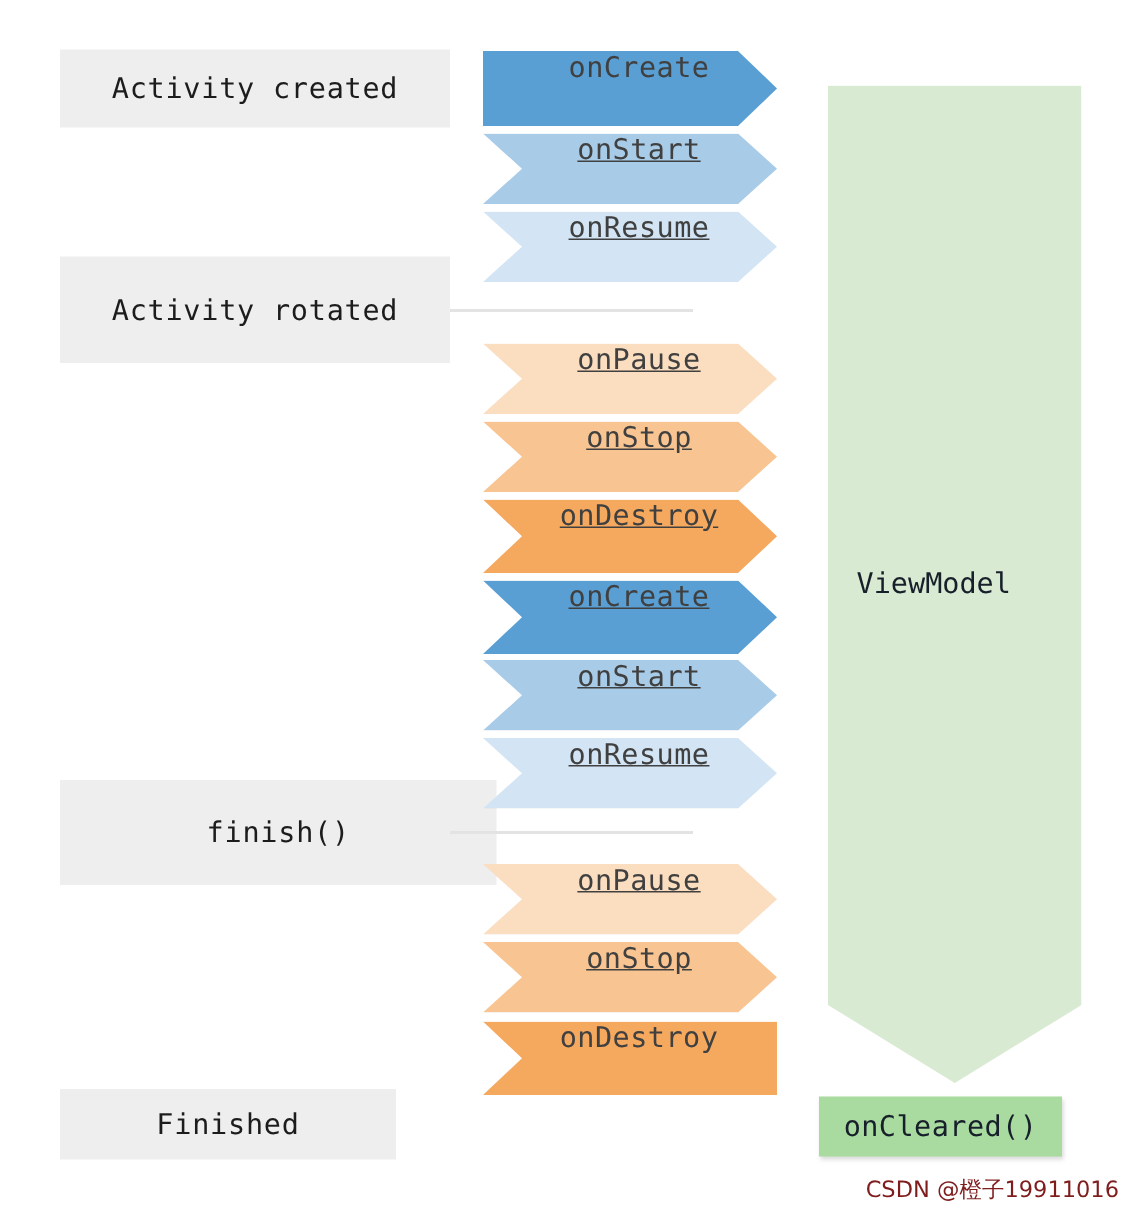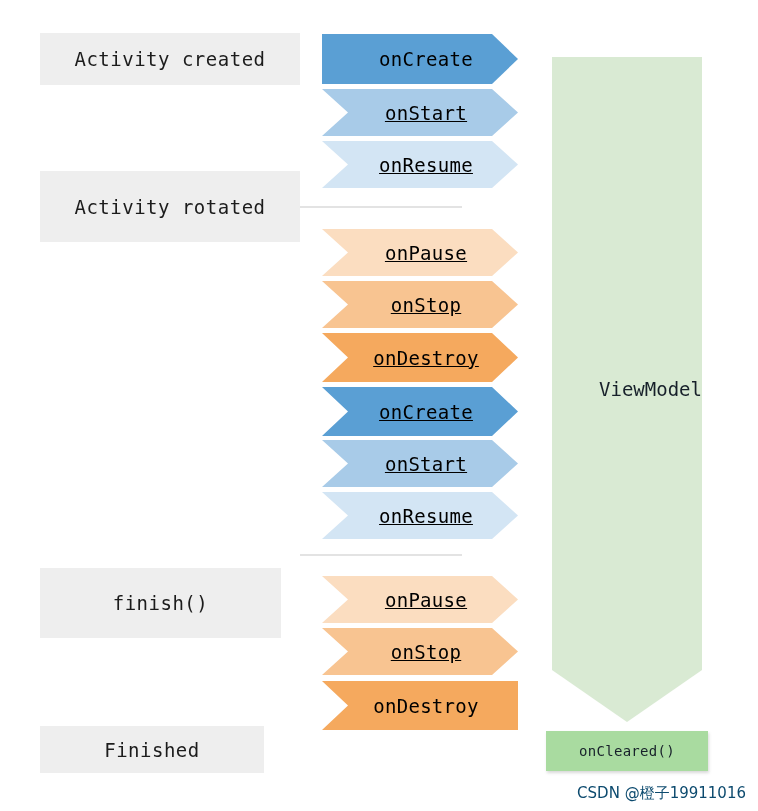--- a/index.html
+++ b/index.html
@@ -39,24 +39,23 @@
   .connector {
     position: absolute;
     height: 2px;
     background: #e3e3e3;
   }
 
   
   .arrow {
     position: absolute;
     display: flex;
-    align-items: center;
     justify-content: center;
     font-size: 19px;
-    color: #000000;
+    color: #404040;
     letter-spacing: 0.3px;
     font-family: "DejaVu Sans Mono", "Liberation Mono", monospace;
     filter: drop-shadow(1px 2px 1.5px rgba(120,120,120,0.35));
   }
   
   .shape-both {
     clip-path: polygon(0 0, calc(100% - 26px) 0, 100% 50%, calc(100% - 26px) 100%, 0 100%, 26px 50%);
     text-decoration: underline;
   }
   
@@ -67,63 +66,64 @@
   .shape-left {
     clip-path: polygon(0 0, 100% 0, 100% 100%, 0 100%, 26px 50%);
   }
   .arrow span { transform: translateX(6px); }
 
   
   #vm-scope {
     position: absolute;
     display: flex;
     align-items: center;
-    justify-content: flex-end;
+    justify-content: flex-start;
     text-align: center;
     line-height: 1.45;
     font-size: 19px;
     color: #17202a;
     clip-path: polygon(0 0, 100% 0, 100% calc(100% - 52px), 50% 100%, 0 calc(100% - 52px));
     filter: drop-shadow(1px 2px 2px rgba(130,130,130,0.30));
     font-family: "DejaVu Sans Mono", "Liberation Mono", monospace;
+    padding-left: 19px;
   }
   #on-cleared {
     position: absolute;
     display: flex;
     align-items: center;
     justify-content: center;
-    font-size: 14px;
+    font-size: 19px;
     color: #17202a;
     letter-spacing: 0.3px;
     filter: drop-shadow(1px 2px 1.5px rgba(130,130,130,0.30));
     font-family: "DejaVu Sans Mono", "Liberation Mono", monospace;
   }
 
   
   #watermark {
     position: absolute;
     right: 12px;
     bottom: 8px;
     font-size: 15px;
-    color: #0c4a6e;
+    color: #7f1d1d;
     font-family: "DejaVu Sans", "Liberation Sans", sans-serif;
     white-space: nowrap;
   }
 </style>
 </head>
 <body>
 
 <div id="stage">
 
   <div class="event-box" style="left:40px; top:33px; width:260px; height:52px;">Activity created</div>
 
   <div class="event-box" style="left:40px; top:171px; width:260px; height:71px;">Activity rotated</div>
   <div class="connector" style="left:300px; top:206px; width:162px;"></div>
 
-  <div class="event-box" style="left:40px; top:520px; width:241px; height:70px;margin-top:48px;">finish()</div>
+  <div class="event-box" style="left:40px; top:520px; width:291px; height:70px;">finish()</div>
   <div class="connector" style="left:300px; top:554px; width:162px;"></div>
 
   <div class="event-box" style="left:40px; top:726px; width:224px; height:47px;">Finished</div>
 
   <div class="arrow shape-right" style="left:322px; top:34px; width:196px; height:50px; background:#5a9fd4;">
     <span>onCreate</span>
   </div>
   <div class="arrow shape-both" style="left:322px; top:89px; width:196px; height:47px; background:#a8cbe8;">
     <span>onStart</span>
   </div>

